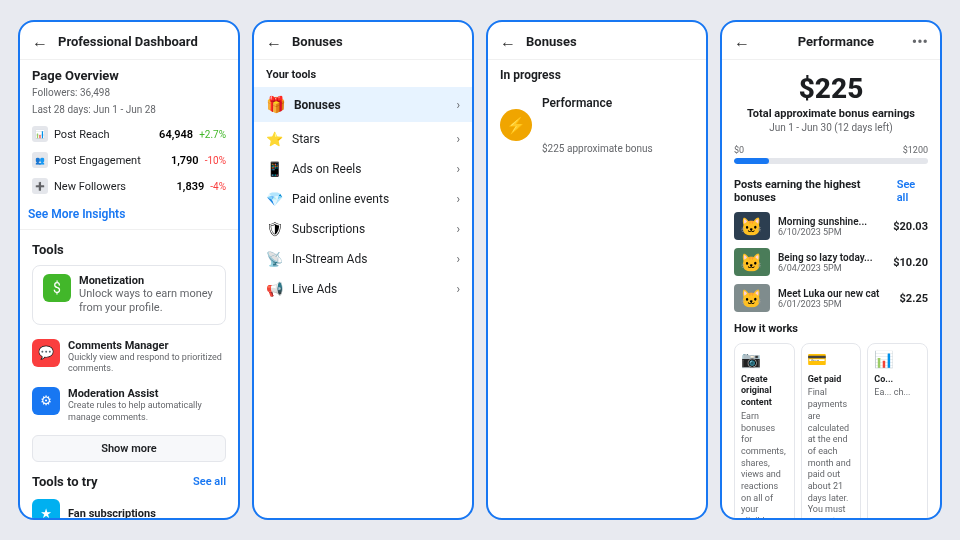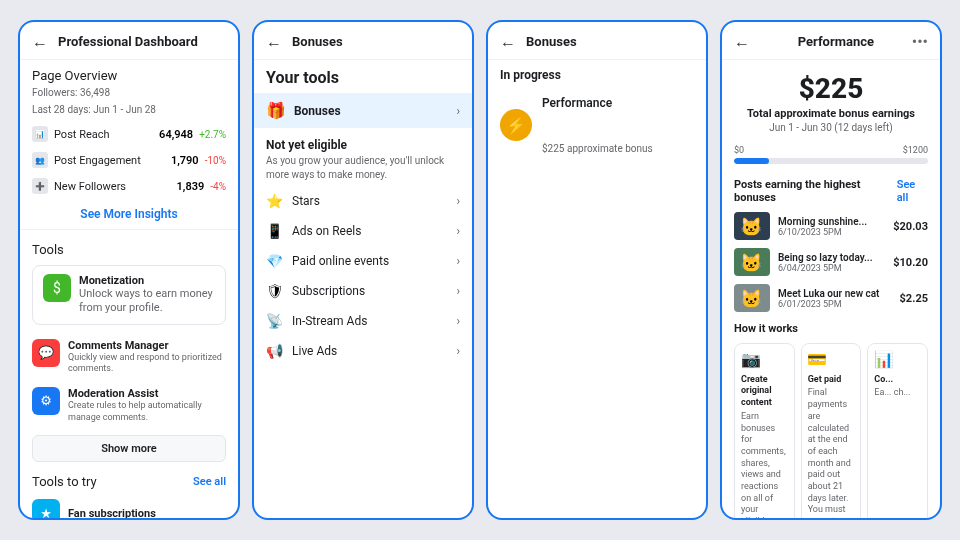--- a/index.html
+++ b/index.html
@@ -43,21 +43,21 @@
       margin-right: 10px;
       cursor: pointer;
     }
     .screen-title {
       font-size: 13px;
       font-weight: 700;
       color: #1c1e21;
     }
     .section-title {
       font-size: 13px;
-      font-weight: 400;
+      font-weight: 700;
       color: #1c1e21;
       padding: 8px 12px 2px;
     }
     .followers-info {
       padding: 2px 12px 6px;
       font-size: 10px;
       color: #65676b;
     }
     .stat-row {
       display: flex;
@@ -87,21 +87,21 @@
       align-items: center;
       gap: 6px;
     }
     .stat-num {
       font-weight: 600;
       font-size: 11px;
     }
     .stat-change-pos { color: #42b72a; font-size: 10px; }
     .stat-change-neg { color: #fa3e3e; font-size: 10px; }
     .see-insights {
-      text-align: center;
+      text-align: left;
       color: #1877f2;
       font-size: 12px;
       font-weight: 600;
       padding: 8px;
       cursor: pointer;
     }
     .divider {
       height: 1px;
       background: #f0f0f0;
       margin: 0 0;
@@ -226,21 +226,21 @@
     }
 
     
     .screen2-header {
       display: flex;
       align-items: center;
       padding: 10px 12px 8px;
       border-bottom: 1px solid #f0f0f0;
     }
     .your-tools {
-      font-size: 16px;
+      font-size: 11px;
       font-weight: 700;
       padding: 8px 12px 4px;
       color: #1c1e21;
     }
     .bonuses-active-item {
       display: flex;
       align-items: center;
       justify-content: space-between;
       padding: 8px 12px;
       background: #e7f3ff;
@@ -563,24 +563,20 @@
     <div class="your-tools">Your tools</div>
 
     <div class="bonuses-active-item">
       <div class="bonuses-item-left">
         <span class="gift-icon">🎁</span>
         <span class="bonuses-label">Bonuses</span>
       </div>
       <span class="chevron-right">›</span>
     </div>
 
-    <div class="not-eligible">
-      <div class="not-eligible-title">Not yet eligible</div>
-      <div class="not-eligible-sub">As you grow your audience, you'll unlock more ways to make money.</div>
-    </div>
 
     <div class="bonus-menu-item">
       <div class="bonus-menu-left">
         <span class="bonus-menu-icon">⭐</span>
         <span class="bonus-menu-label">Stars</span>
       </div>
       <span class="chevron-right">›</span>
     </div>
     <div class="bonus-menu-item">
       <div class="bonus-menu-left">

